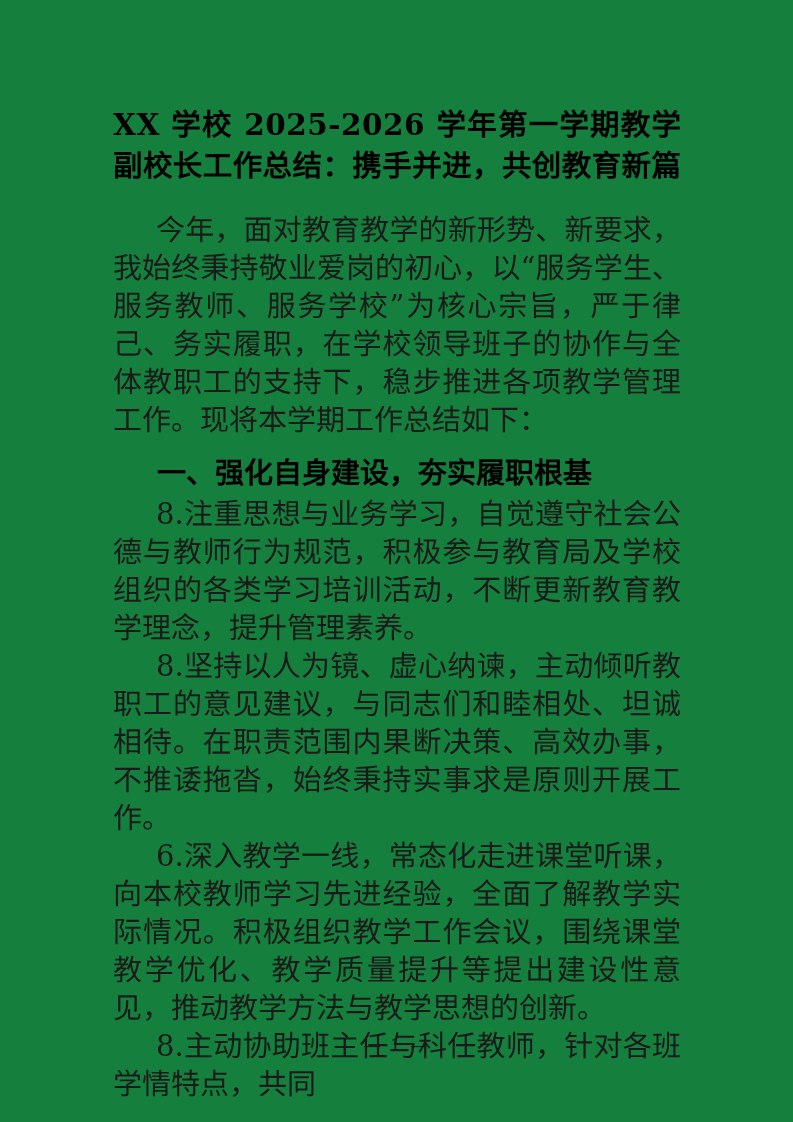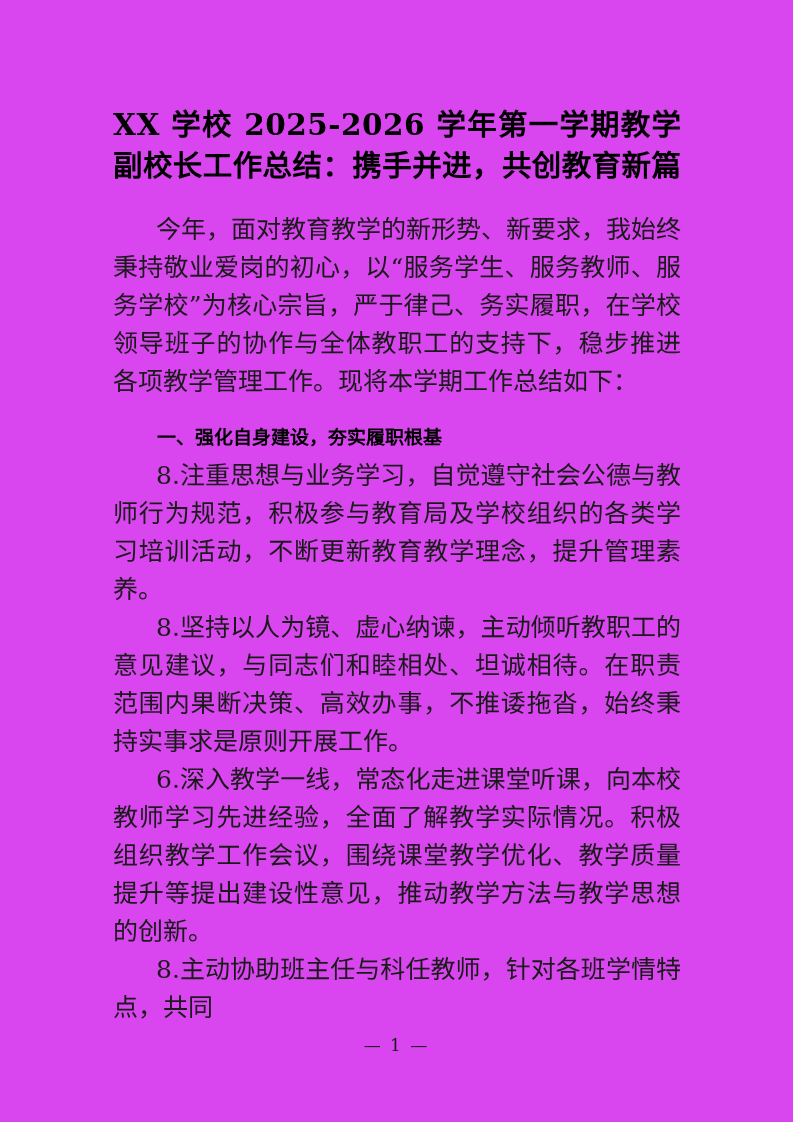--- a/index.html
+++ b/index.html
@@ -7,21 +7,21 @@
     margin: 0;
     padding: 0;
     background: #ffffff;
   }
 
   .page {
     position: relative;
     width: 793px;
     height: 1122px;
     margin: 0 auto;
-    background: #d946ef;
+    background: #15803d;
     overflow: hidden;
     box-sizing: border-box;
     padding-left: 24px;
   }
 
   
   .content {
     position: absolute;
     left: 113px;
     top: 0;
@@ -47,33 +47,33 @@
     font-weight: 700;
     letter-spacing: 0.5px;
   }
 
   
   .section-heading {
     margin: 0;
     padding-top: 18px;
     padding-bottom: 0;
     text-indent: 44px;
-    font-family: Liberation Serif, serif;
+    font-family: Liberation Mono, monospace;
     font-weight: 700;
-    font-size: 19px;
+    font-size: 29px;
     line-height: 38px;
     color: #000000;
     white-space: nowrap;
   }
 
   
   .body-para {
     margin: 0;
     font-family: "DejaVu Serif", "Liberation Serif", serif;
-    font-size: 25px;
+    font-size: 29px;
     line-height: 38px;
     color: #1a1a1a;
     text-align: justify;
     text-align-last: left;
     text-indent: 43px;
     word-break: break-all;
     -webkit-hyphens: none;
     hyphens: none;
   }
   .body-para.first {

